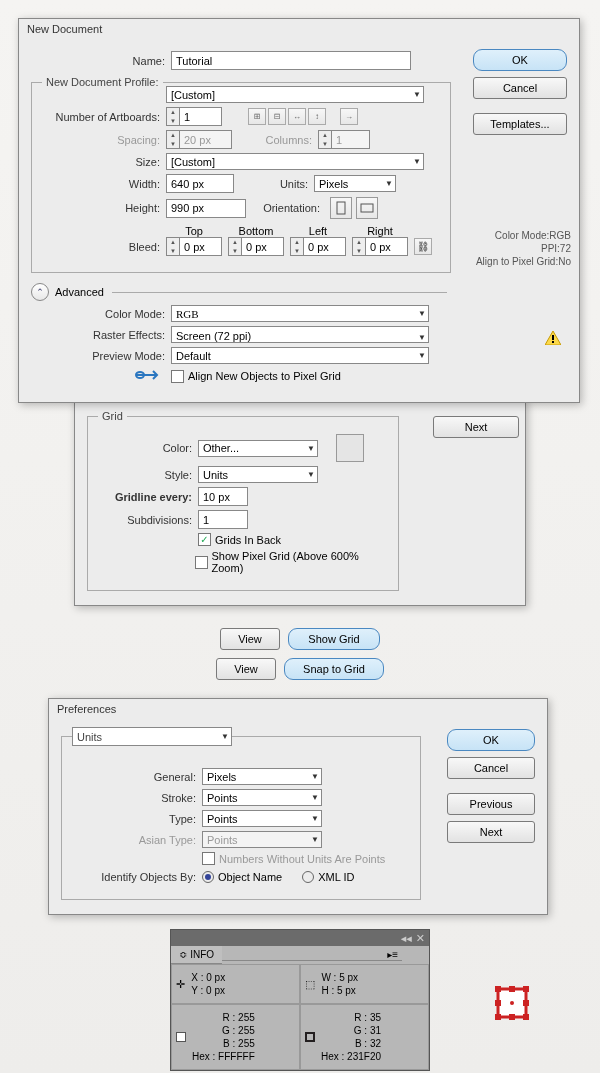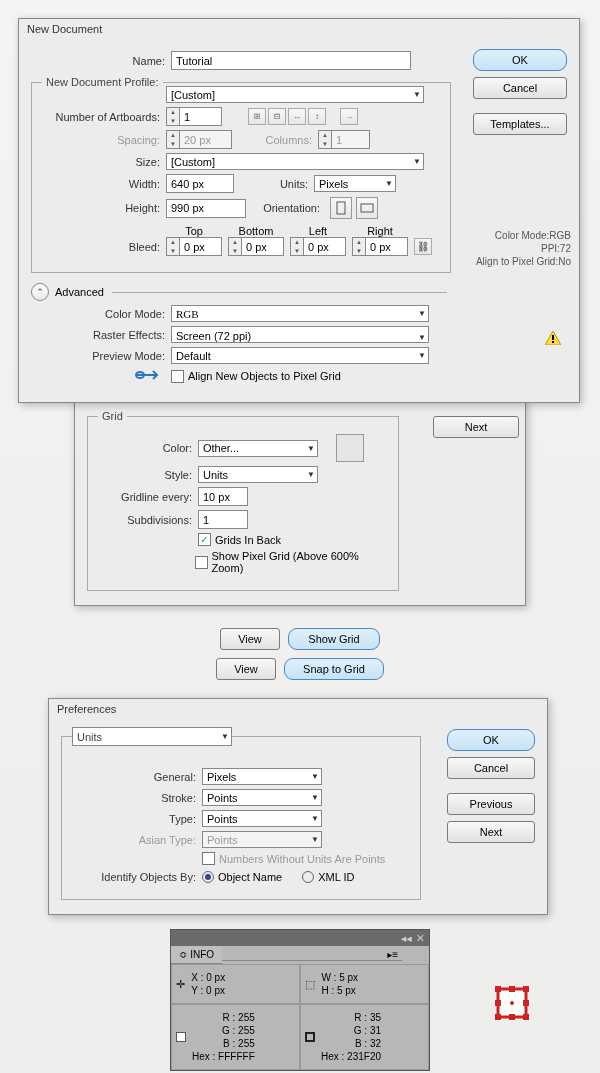--- a/index.html
+++ b/index.html
@@ -268,21 +268,21 @@
         <div class="grid-swatch"></div>
       </div>
       <div class="row">
         <div class="lbl" style="width:100px;">Style:</div>
         <div class="dd" style="width:120px;">
             <span>Units</span>
             <span class="arrow">▼</span>
           </div>
       </div>
       <div class="row">
-        <div class="lbl" style="width:100px;">Gridline every:</div>
+        <div class="lbl" style="width:100px;font-weight:bold;">Gridline every:</div>
         <input type="text" style="width: 50px;" value="10 px">
       </div>
       <div class="row">
         <div class="lbl" style="width:100px;">Subdivisions:</div>
         <input type="text" style="width: 50px;" value="1">
       </div>
       <div class="row">
         <div style="width:100px;"></div>
         <span class="chk">✓</span>
         <span>Grids In Back</span>

